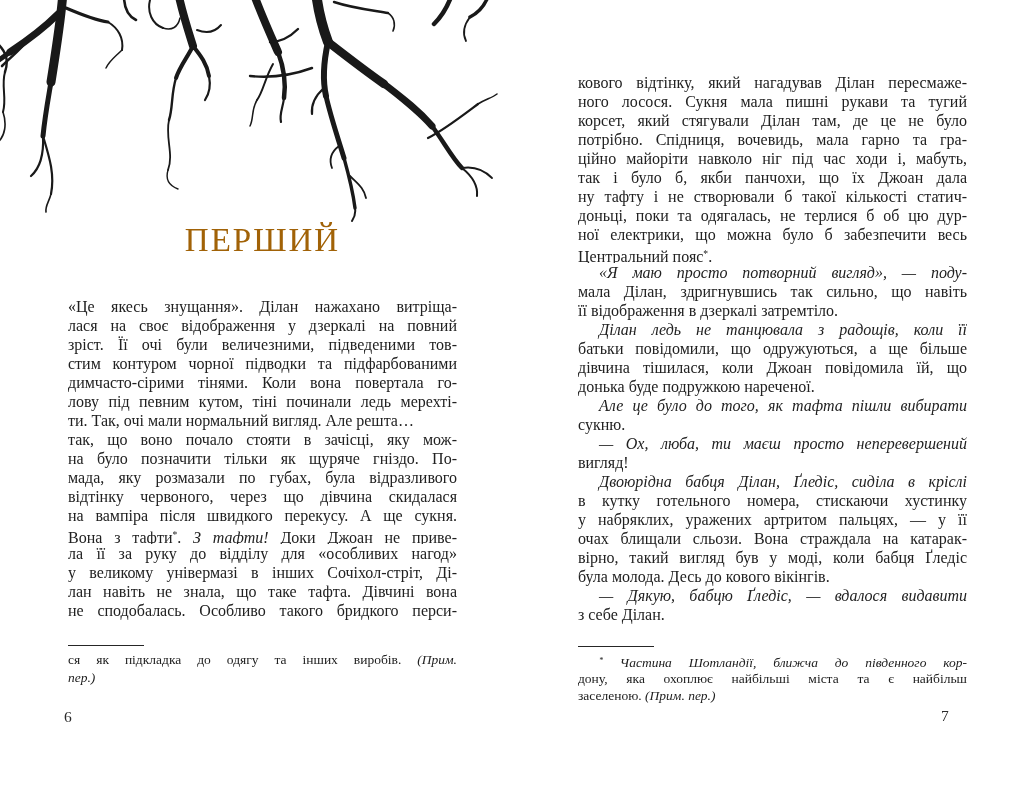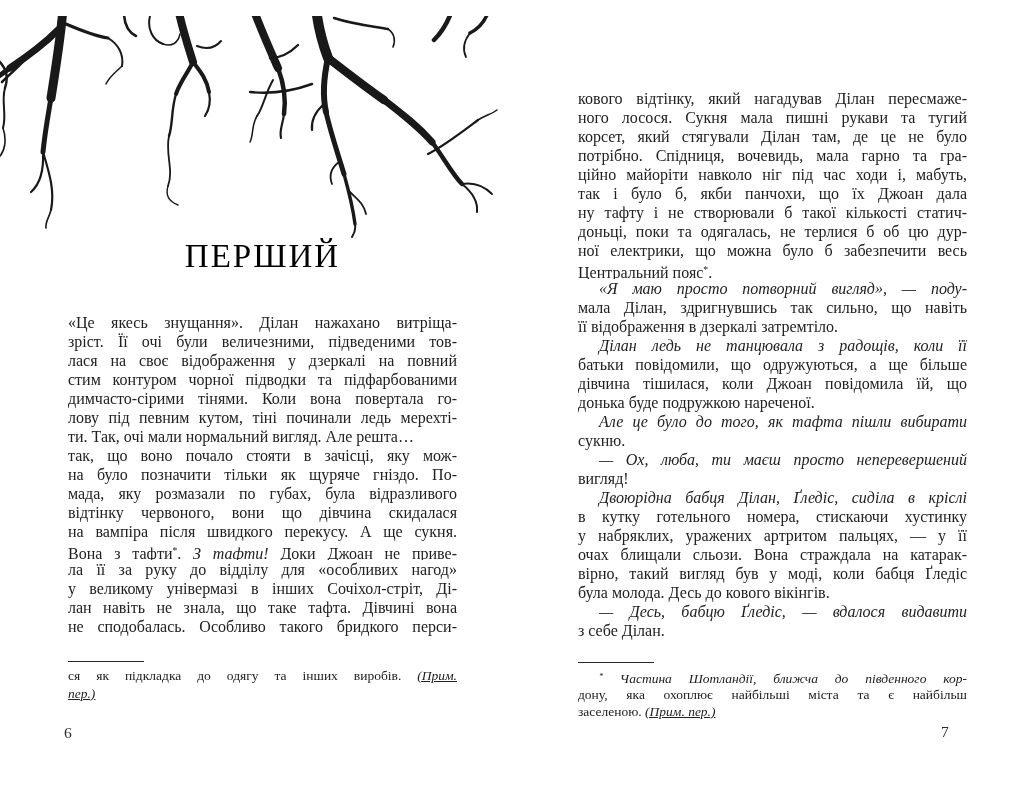--- a/index.html
+++ b/index.html
@@ -4,51 +4,51 @@
 <style>
   html, body { margin: 0; padding: 0; }
   body {
     width: 1024px; height: 788px;
     background: #ffffff;
     position: relative;
     overflow: hidden;
     font-family: "Liberation Serif", "DejaVu Serif", serif;
     color: #212121;
   }
-  .page { position: absolute; top: 16px; width: 512px; height: 608px; }
+  .page { position: absolute; top: 0; width: 512px; height: 608px; }
   #page-left  { left: 0; }
   #page-right { left: 512px; }
 
   .illustration { position: absolute; left: 0; top: 0; }
 
   .chapter-title {
     position: absolute; left: 68px; top: 222px; width: 389px;
     text-align: center;
     font-size: 33px; line-height: 36px;
     font-weight: 400;
     letter-spacing: 2px;
-    color: #000000;
+    color: #a16207;
   }
 
   .text-col { position: absolute; width: 389px; }
   .body-text { font-size: 16px; line-height: 19px; }
   #left-body  { left: 68px; top: 297px; }
   #right-body { left: 66px; top: 73px; }
 
   .tline {
     text-align: justify;
     text-align-last: justify;
     height: 19px;
     overflow: hidden;
   }
   .footnote-text .tline { height: 17.5px; }
   .tline.end { text-align-last: left; }
   .tline.ind { text-indent: 21px; font-style: italic; }
 
-  .it  { font-style: italic; text-decoration: underline; }
+  .it  { font-style: italic; }
   .sup { font-size: 60%; vertical-align: 0.55em; }
 
   .footnote-rule {
     position: absolute; width: 76px; height: 0;
     border-top: 1px solid #262626;
   }
   #left-rule  { left: 68px; top: 645px; }
   #right-rule { left: 66px; top: 646px; }
 
   .footnote-text { font-size: 13.5px; line-height: 17.5px; }
@@ -122,30 +122,30 @@
       <path d="M388,13 C394,17 396,24 393,31" stroke-width="1.6"></path>
       <path d="M452,-6 C448,6 442,16 434,24" stroke-width="4.5"></path>
       <path d="M489,-6 C485,6 478,13 470,17" stroke-width="3.5"></path>
       <path d="M470,17 C464,25 462,33 466,41" stroke-width="1.8"></path>
     </svg>
 
     <div class="chapter-title">ПЕРШИЙ</div>
 
     <div class="text-col body-text" id="left-body">
         <div class="tline"><span>«Це якесь знущання». Ділан нажахано витріща-</span></div>
+        <div class="tline"><span>лася на своє відображення у дзеркалі на повний</span></div>
         <div class="tline"><span>зріст. Її очі були величезними, підведеними тов-</span></div>
-        <div class="tline"><span>лася на своє відображення у дзеркалі на повний</span></div>
         <div class="tline"><span>стим контуром чорної підводки та підфарбованими</span></div>
         <div class="tline"><span>димчасто-сірими тінями. Коли вона повертала го-</span></div>
         <div class="tline"><span>лову під певним кутом, тіні починали ледь мерехті-</span></div>
         <div class="tline end"><span>ти. Так, очі мали нормальний вигляд. Але решта…</span></div>
         <div class="tline"><span>так, що воно почало стояти в зачісці, яку мож-</span></div>
         <div class="tline"><span>на було позначити тільки як щуряче гніздо. По-</span></div>
         <div class="tline"><span>мада, яку розмазали по губах, була відразливого</span></div>
-        <div class="tline"><span>відтінку червоного, вони що дівчина скидалася</span></div>
+        <div class="tline"><span>відтінку червоного, через що дівчина скидалася</span></div>
         <div class="tline"><span>на вампіра після швидкого перекусу. А ще сукня.</span></div>
         <div class="tline"><span>Вона з тафти</span><span class="sup">*</span><span>. </span><span class="it">З тафти!</span><span> Доки Джоан не приве-</span></div>
         <div class="tline"><span>ла її за руку до відділу для «особливих нагод»</span></div>
         <div class="tline"><span>у великому універмазі в інших Сочіхол-стріт, Ді-</span></div>
         <div class="tline"><span>лан навіть не знала, що таке тафта. Дівчині вона</span></div>
         <div class="tline"><span>не сподобалась. Особливо такого бридкого перси-</span></div>
       </div>
 
     <div class="footnote-rule" id="left-rule"></div>
 
@@ -180,21 +180,21 @@
         <div class="tline ind"><span>Але це було до того, як тафта пішли вибирати</span></div>
         <div class="tline end"><span>сукню.</span></div>
         <div class="tline ind"><span>— Ох, люба, ти маєш просто неперевершений</span></div>
         <div class="tline end"><span>вигляд!</span></div>
         <div class="tline ind"><span>Двоюрідна бабця Ділан, Ґледіс, сиділа в кріслі</span></div>
         <div class="tline"><span>в кутку готельного номера, стискаючи хустинку</span></div>
         <div class="tline"><span>у набряклих, уражених артритом пальцях, — у її</span></div>
         <div class="tline"><span>очах блищали сльози. Вона страждала на катарак-</span></div>
         <div class="tline"><span>вірно, такий вигляд був у моді, коли бабця Ґледіс</span></div>
         <div class="tline end"><span>була молода. Десь до кового вікінгів.</span></div>
-        <div class="tline ind"><span>— Десь, бабцю Ґледіс, — вдалося видавити</span></div>
+        <div class="tline ind"><span>— Дякую, бабцю Ґледіс, — вдалося видавити</span></div>
         <div class="tline end"><span>з себе Ділан.</span></div>
       </div>
 
     <div class="footnote-rule" id="right-rule"></div>
 
     <div class="text-col footnote-text" id="right-footnote">
         <div class="tline ind"><span class="sup">*</span><span> Частина Шотландії, ближча до південного кор-</span></div>
         <div class="tline"><span>дону, яка охоплює найбільші міста та є найбільш</span></div>
         <div class="tline end"><span>заселеною. </span><span class="it">(Прим. пер.)</span></div>
       </div>

